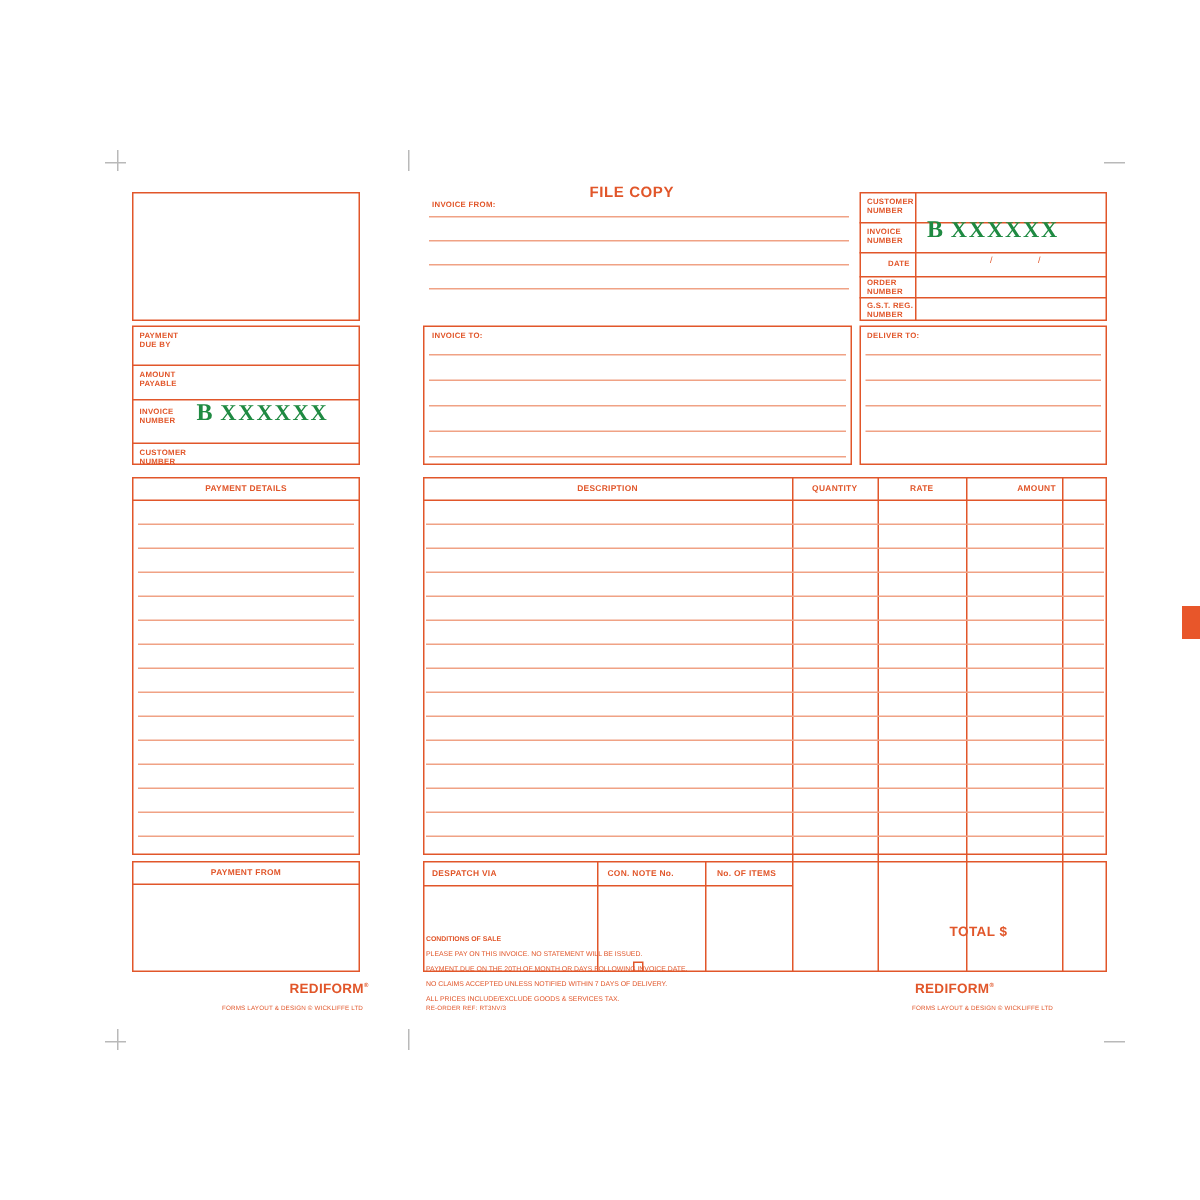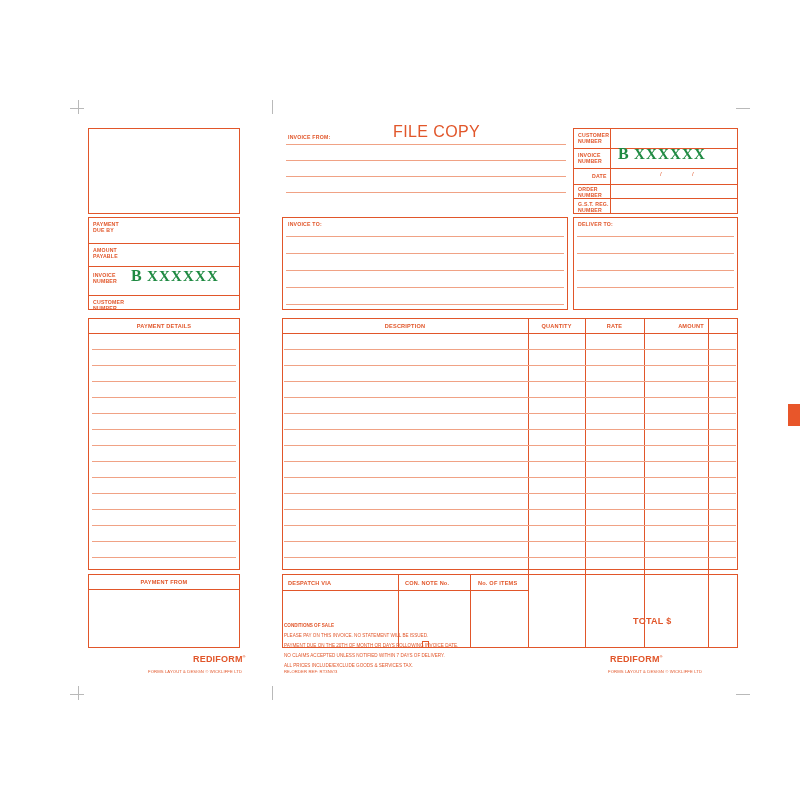--- a/index.html
+++ b/index.html
@@ -71,22 +71,22 @@
     letter-spacing: 0.2px;
     color: #e1562a;
     line-height: 6px;
     white-space: nowrap;
   }
   .lbl.cap { font-size: 5.6px; }
   .center { text-align: center; }
 
   .title {
     position: absolute;
-    font-size: 16px;
-    font-weight: normal;
+    font-size: 10px;
+    font-weight: bold;
     color: #e1562a;
     letter-spacing: 0.4px;
   }
 
   .serial {
     position: absolute;
     font-family: "Liberation Serif", serif;
     font-size: 15px;
     font-weight: bold;
     color: #1f8a42;

